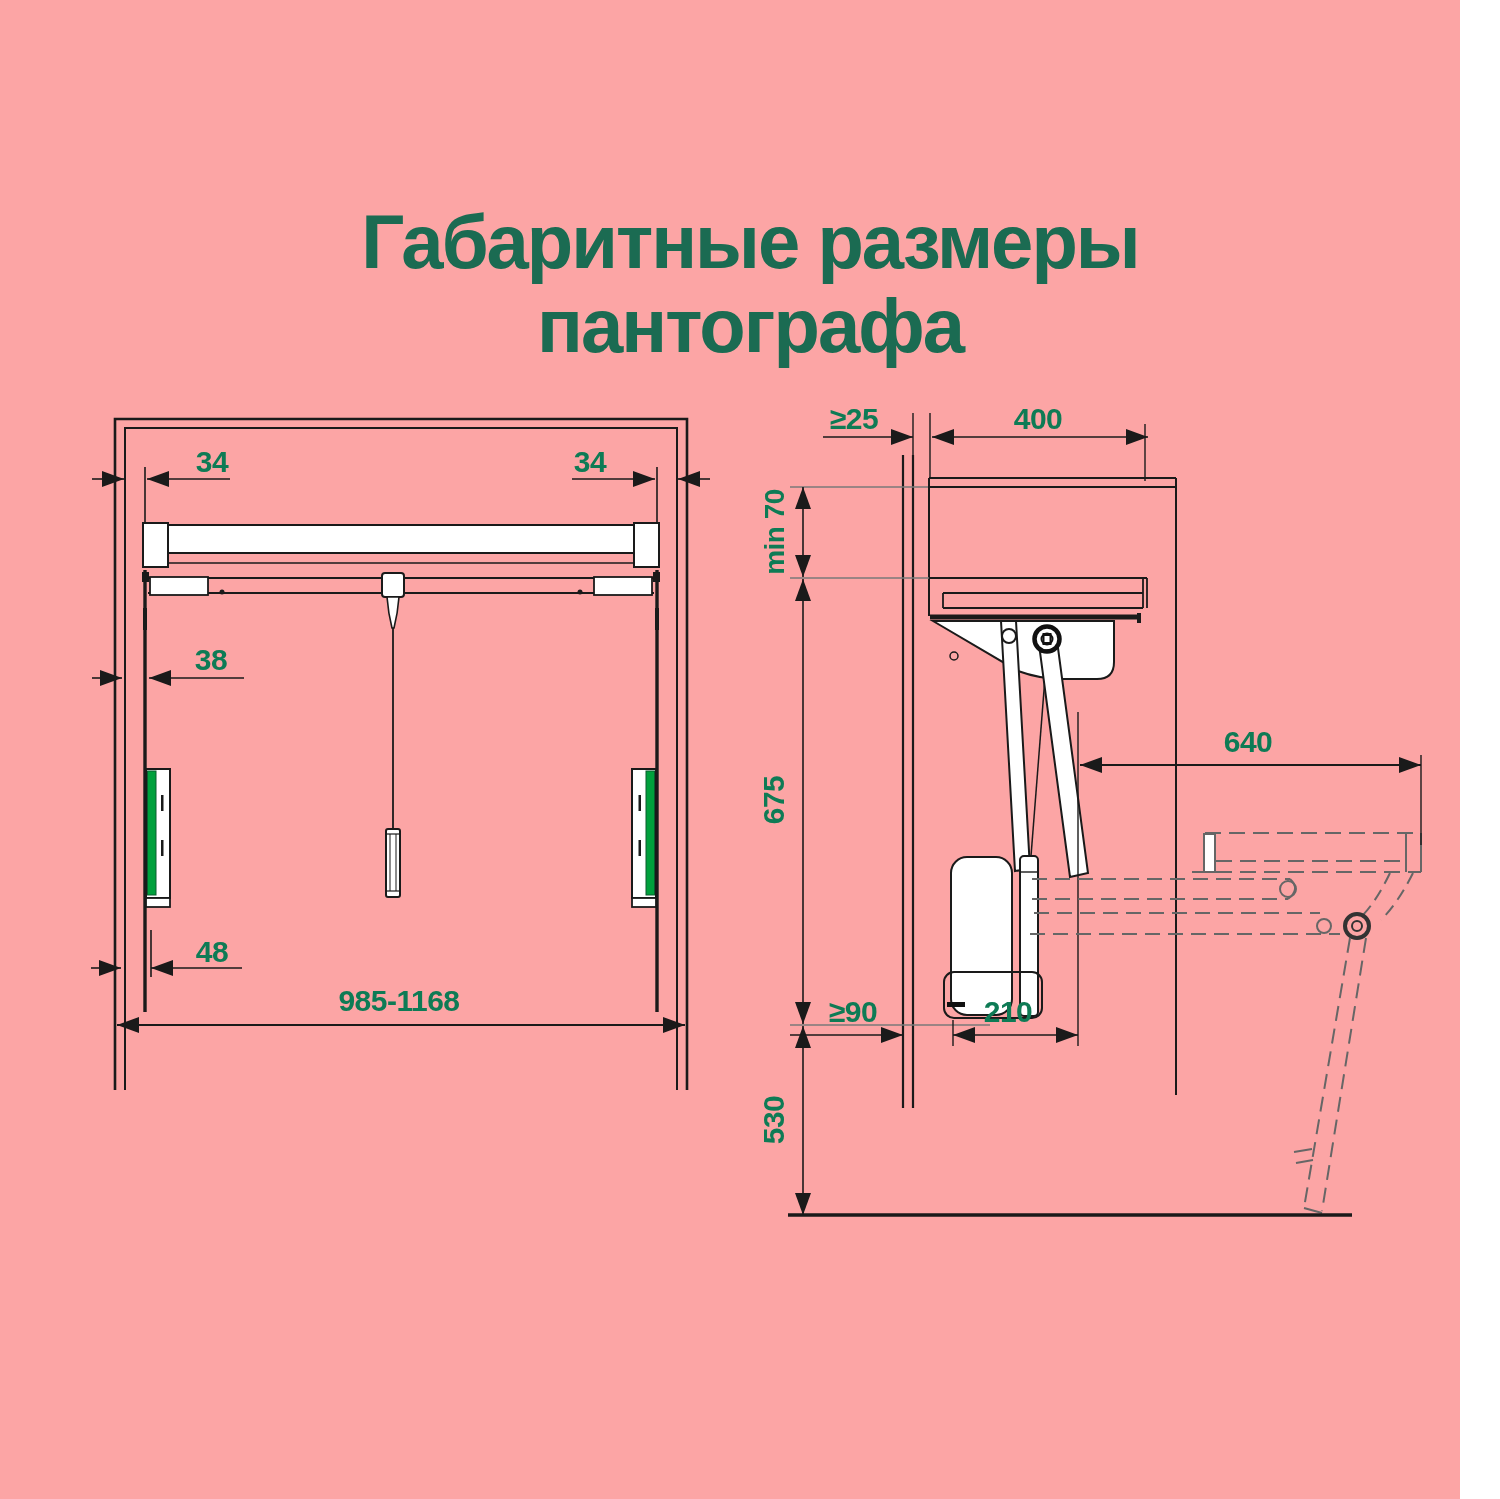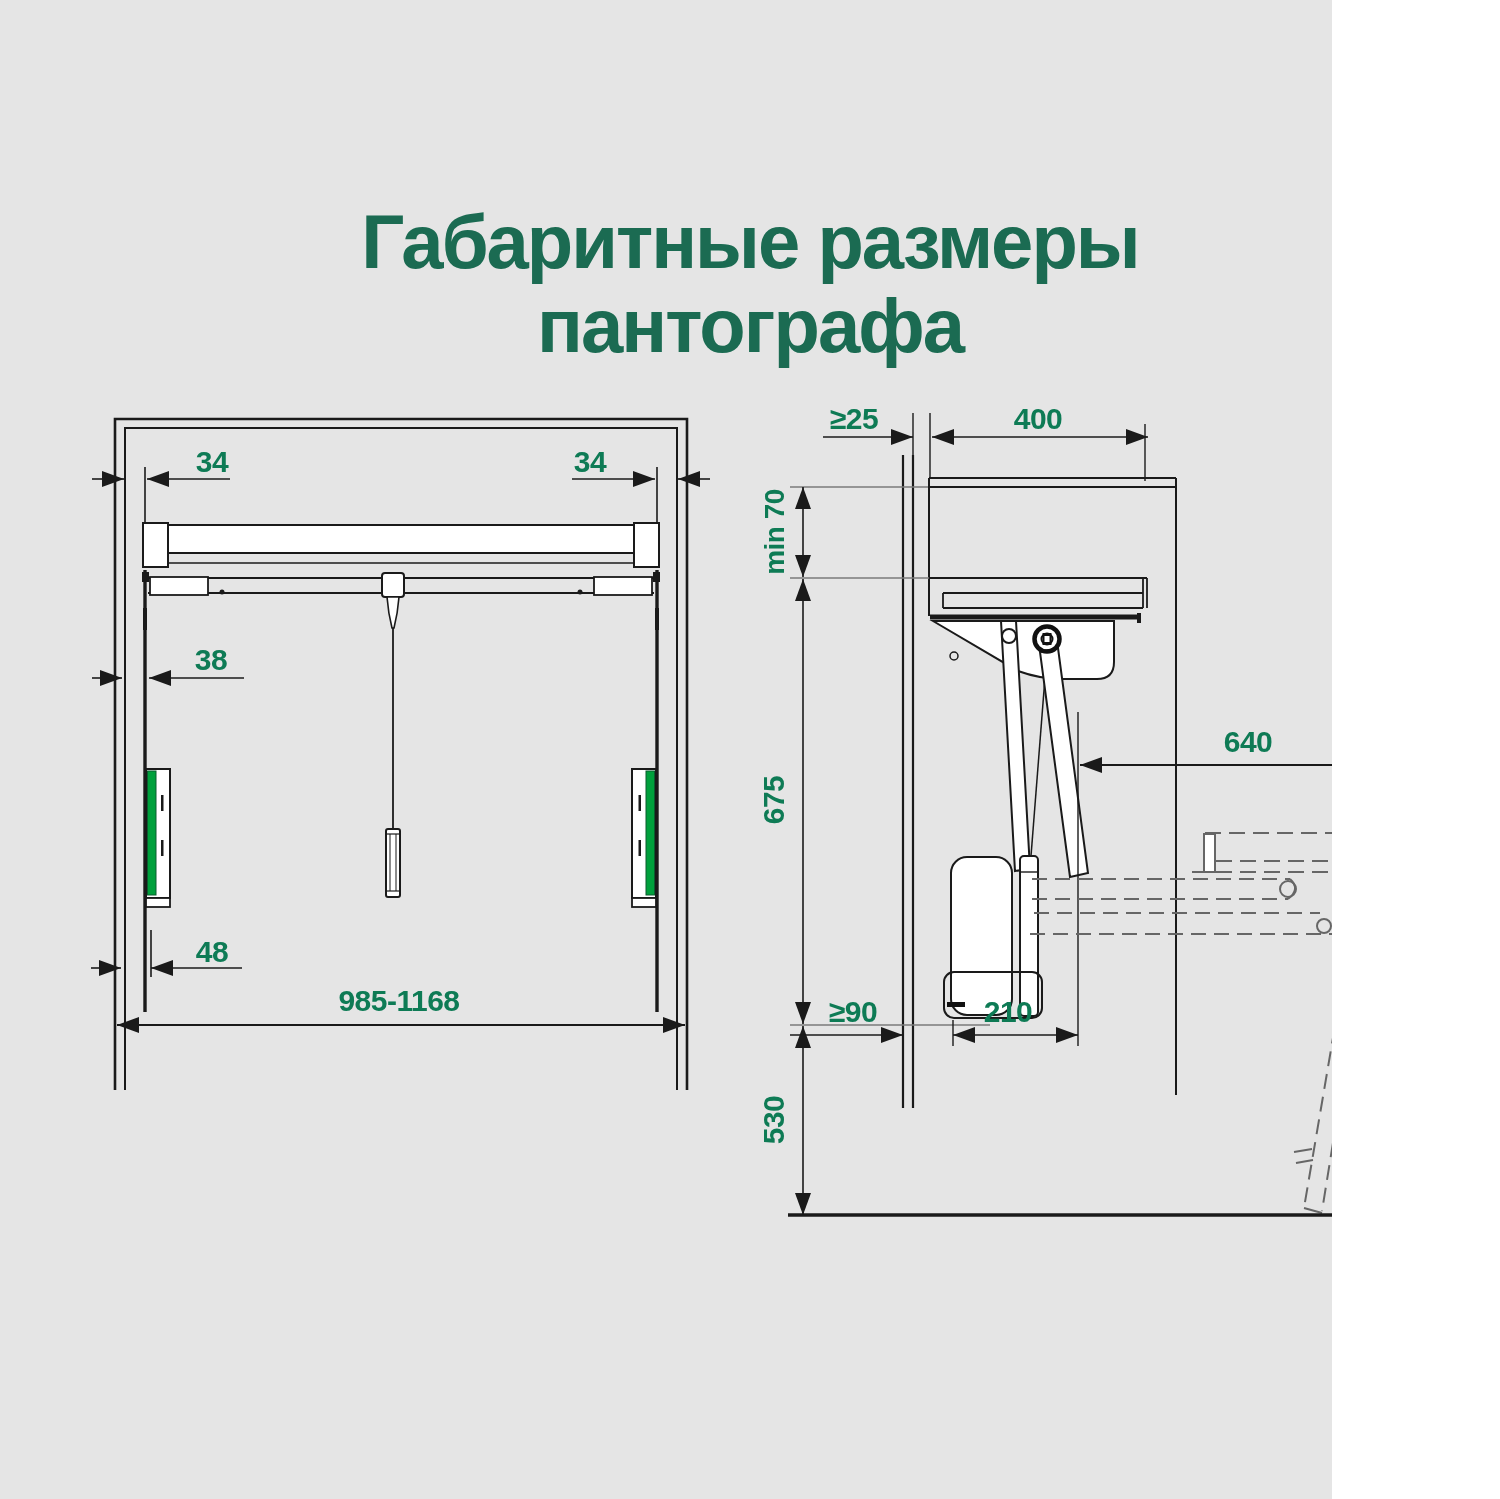--- a/index.html
+++ b/index.html
@@ -1,16 +1,16 @@
 <!DOCTYPE html>
 <html><head>
 <meta charset="utf-8">
 <style>
   html,body{margin:0;padding:0;background:#ffffff;}
-  .page{position:relative;width:1332px;height:1499px;background:#e5e5e5;overflow:hidden;
+  .page{position:relative;width:1460px;height:1499px;background:#fca5a5;overflow:hidden;
         font-family:"Liberation Sans",sans-serif;}
   svg{position:absolute;left:0;top:0;}
   text{font-family:"Liberation Sans",sans-serif;font-weight:bold;}
   .dim-label{font-size:30px;letter-spacing:-0.5px;}
   .title-line{font-size:76px;letter-spacing:-2px;}
 </style>
 </head>
 <body>
 
 <div class="page">

